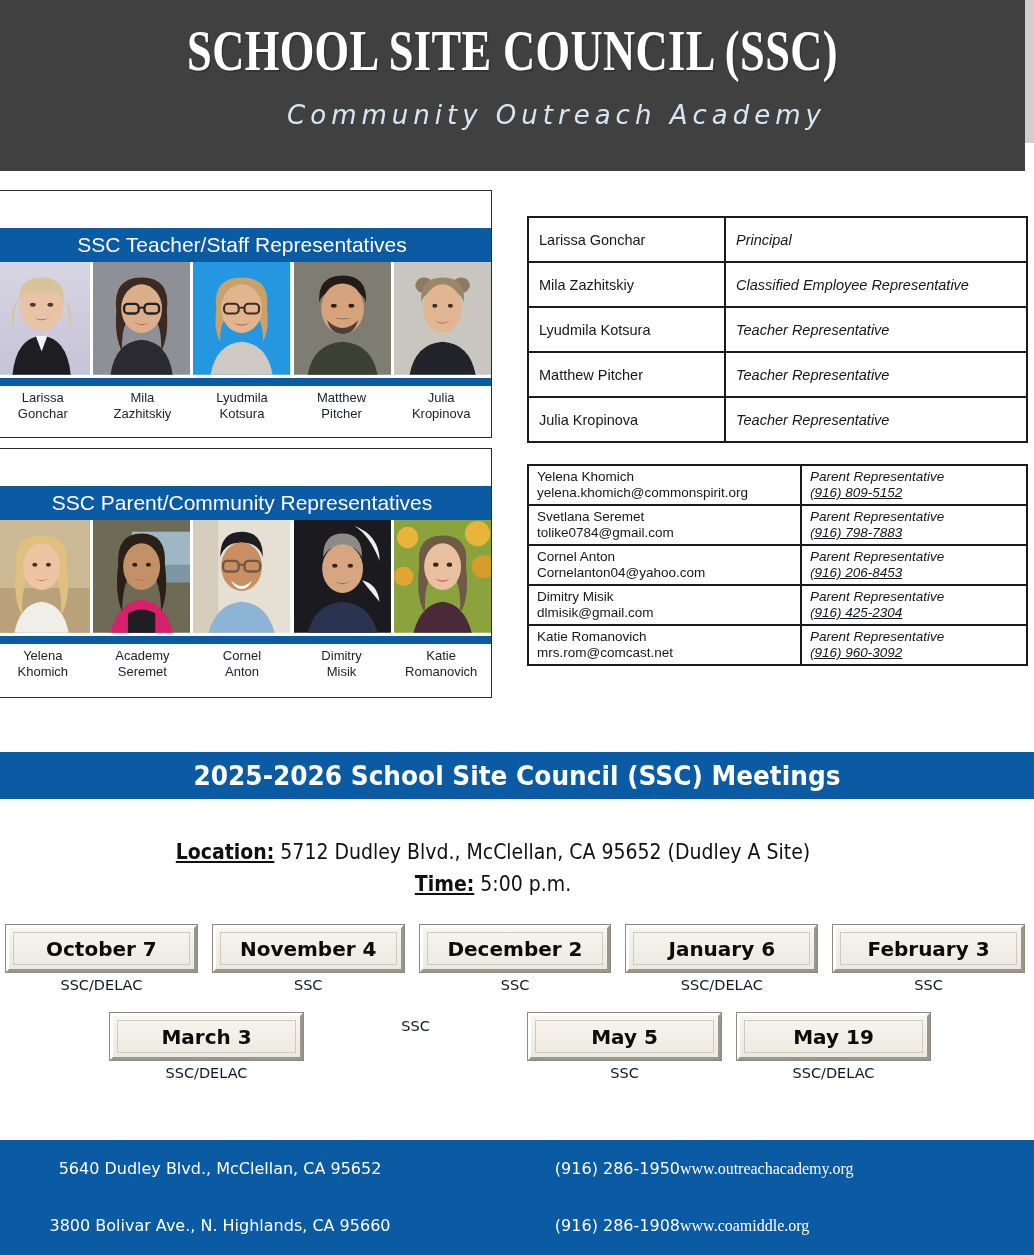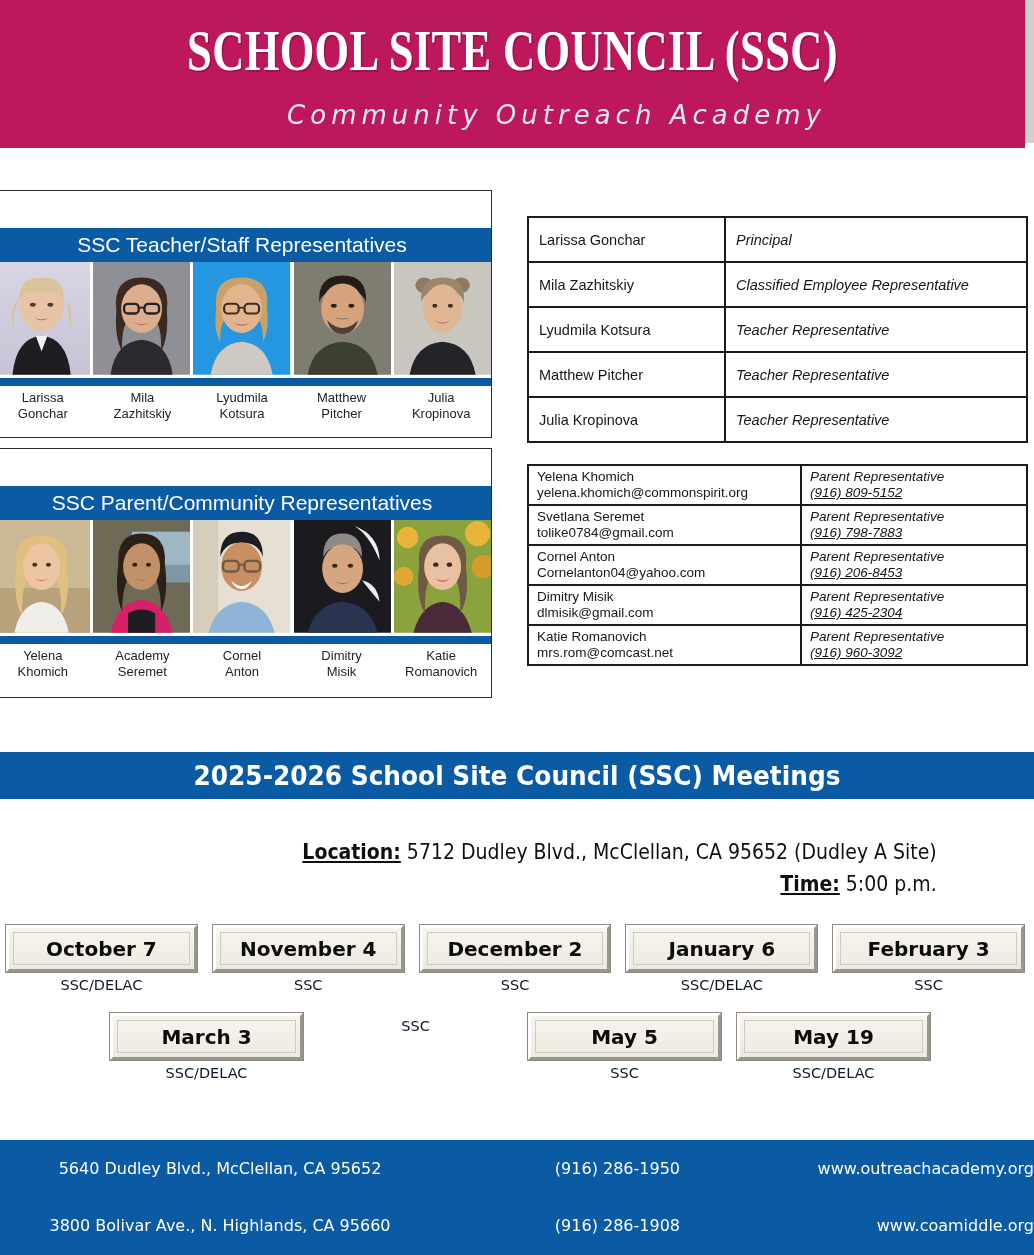--- a/index.html
+++ b/index.html
@@ -13,22 +13,22 @@
     position: relative;
     overflow: hidden;
     font-family: "Liberation Sans", sans-serif;
     color: #1a1a1a;
   }
 
   
   .top-banner {
     position: absolute;
     left: 0; top: 0;
-    width: 1025px; height: 148px;
-    background: #be185d;
+    width: 1025px; height: 171px;
+    background: #404040;
     box-sizing: border-box;
   }
   .top-banner-title {
     position: absolute;
     left: 0; top: 20px;
     width: 1025px;
     text-align: center;
     color: #ffffff;
     font-family: "Liberation Serif", serif;
     font-weight: bold;
@@ -168,21 +168,21 @@
     transform: scaleX(0.92);
     transform-origin: center center;
     white-space: nowrap;
   }
 
   
   .loc-wrap {
     position: absolute;
     left: 0; top: 836px;
     width: 986px;
-    text-align: right;
+    text-align: center;
     font-family: "DejaVu Sans", sans-serif;
     font-size: 21px;
     color: #101010;
     line-height: 32px;
   }
   .loc-wrap .lbl {
     font-weight: bold;
     text-decoration: underline;
   }
   .loc-line { transform: scaleX(0.9); transform-origin: center; white-space: nowrap; }
@@ -248,21 +248,21 @@
     display: flex;
     align-items: center;
     height: 57px;
     color: #ffffff;
     font-family: "DejaVu Sans", sans-serif;
     font-size: 16px;
   }
   .footer-col { text-align: center; white-space: nowrap; }
   .fc-addr { width: 440px; }
   .fc-phone { width: 240px; text-align: right; }
-  .fc-web  { width: 354px; text-align: right; }
+  .fc-web  { width: 354px; text-align: left; font-family: Liberation Serif, serif; }
 </style>
 </head>
 <body>
 
 <div class="top-banner">
   <div class="top-banner-title">SCHOOL SITE COUNCIL (SSC)</div>
   <div class="top-banner-sub">Community Outreach Academy</div>
 </div>
 <div class="right-edge-strip"></div>
 

